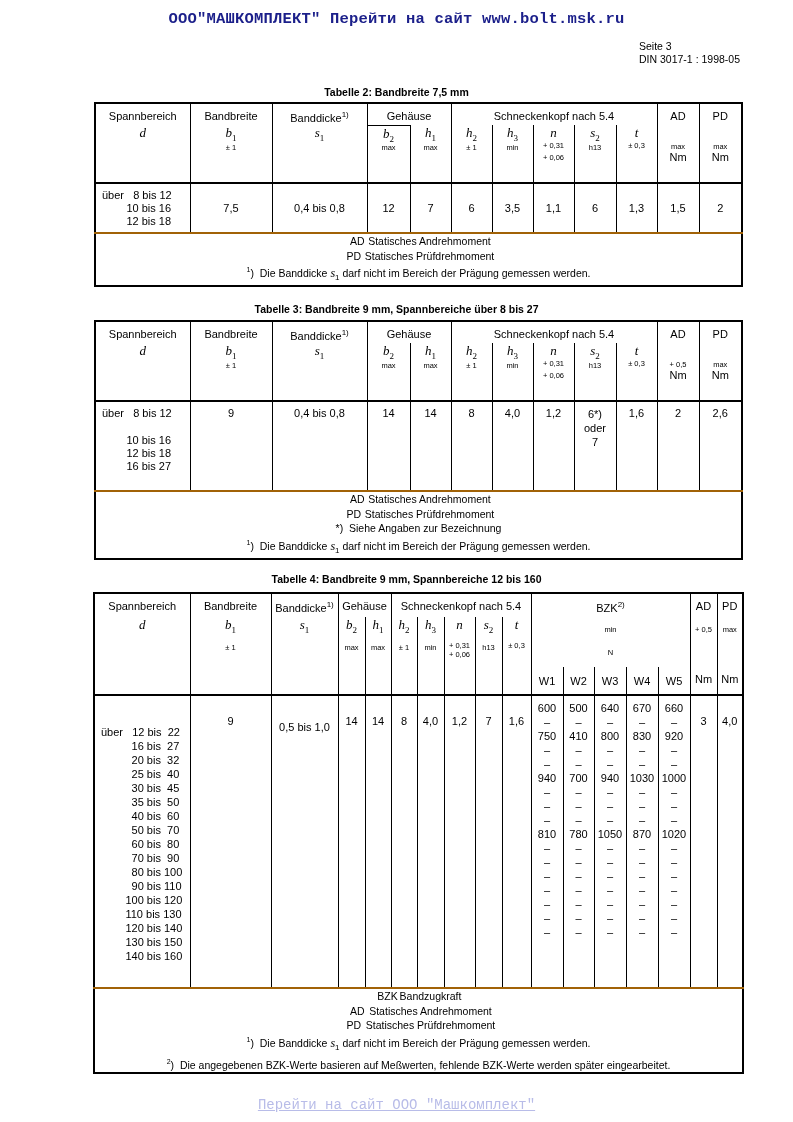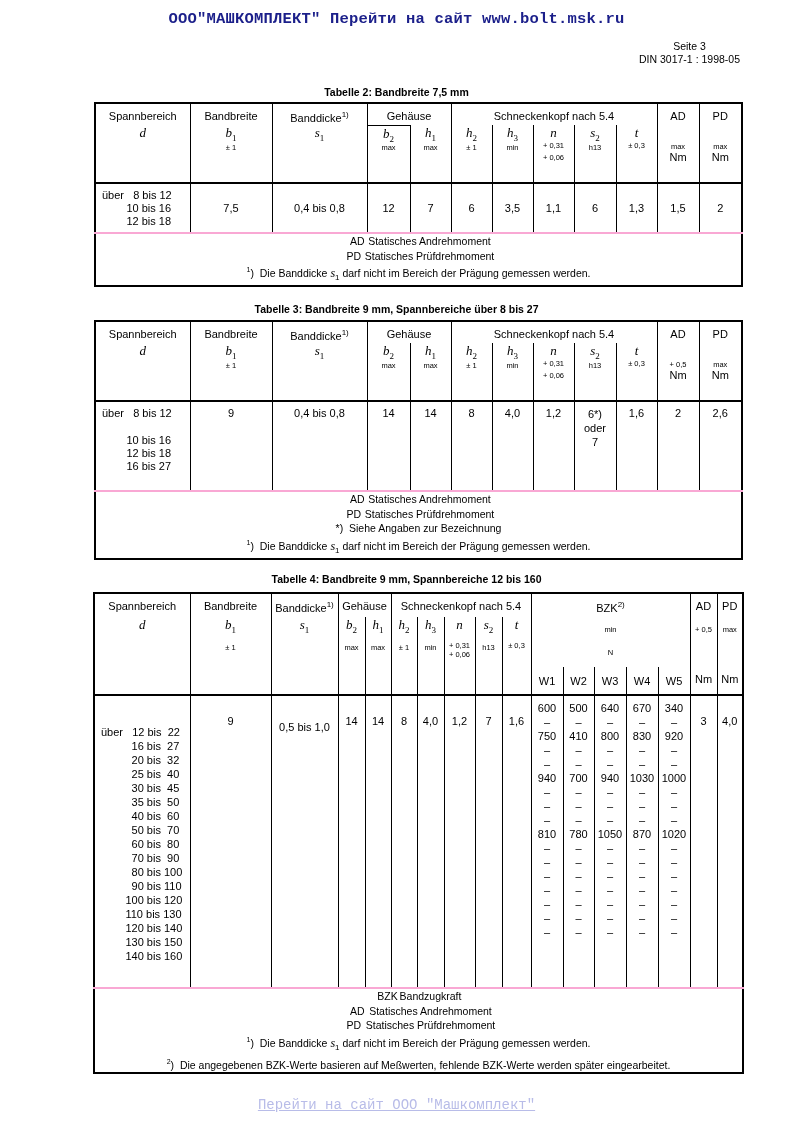--- a/index.html
+++ b/index.html
@@ -1,28 +1,28 @@
 <!DOCTYPE html>
 <html><head>
 <meta charset="utf-8">
 <style>
   html, body { margin:0; padding:0; background:#ffffff; }
   body { width:793px; height:1122px; position:relative; font-family:"Liberation Sans", sans-serif; color:#000; overflow:hidden; }
   .top-link { position:absolute; top:10px; left:0; width:793px; text-align:center; font-family:"Liberation Mono", monospace; font-weight:bold; font-size:15.5px; color:#1b1f8a; letter-spacing:0.2px; }
-  .page-meta { position:absolute; right:53px; top:40px; text-align:center; font-size:10.5px; line-height:13px; }
+  .page-meta { position:absolute; right:53px; top:40px; text-align:left; font-size:10.5px; line-height:13px; }
   .caption { position:absolute; left:0; width:793px; text-align:center; font-weight:bold; font-size:10.5px; }
   table.t { position:absolute; border-collapse:collapse; font-size:11px; table-layout:fixed; }
   table.t td { border-left:1px solid #000; border-right:1px solid #000; padding:0; vertical-align:top; text-align:center; }
   table.t { border:2px solid #000; }
   .hdr-bottom td { border-bottom:2px solid #000; }
   .i { font-family:"Liberation Serif", serif; font-style:italic; font-size:13px; }
   .i sub { font-size:9px; font-style:normal; }
   .small { font-size:7.5px; }
   .nm { font-size:11px; }
-  .notes td { text-align:left; border-top:2px solid #f9a8d4; padding:4px 6px; font-size:10.5px; line-height:14.5px; }
+  .notes td { text-align:left; border-top:2px solid #a16207; padding:4px 6px; font-size:10.5px; line-height:14.5px; }
   .notes .i { font-size:12px; }
   .range { text-align:left !important; padding-left:6px !important; white-space:pre; font-family:"Liberation Sans", sans-serif; }
   .bot-link { position:absolute; top:1097px; left:0; width:793px; text-align:center; font-family:"Liberation Mono", monospace; font-size:14px; color:#b8bce8; text-decoration:underline; }
   .stack div { height:14px; line-height:14px; }
 </style>
 </head>
 <body>
 
 <div class="top-link">ООО"МАШКОМПЛЕКТ" Перейти на сайт www.bolt.msk.ru</div>
 <div class="page-meta">
@@ -416,21 +416,21 @@
           <div>870</div>
           <div>–</div>
           <div>–</div>
           <div>–</div>
           <div>–</div>
           <div>–</div>
           <div>–</div>
           <div>–</div>
     </td>
     <td class="stack" style="padding-top:5px;">
-      <div>340</div>
+      <div>660</div>
           <div>–</div>
           <div>920</div>
           <div>–</div>
           <div>–</div>
           <div>1000</div>
           <div>–</div>
           <div>–</div>
           <div>–</div>
           <div>1020</div>
           <div>–</div>

